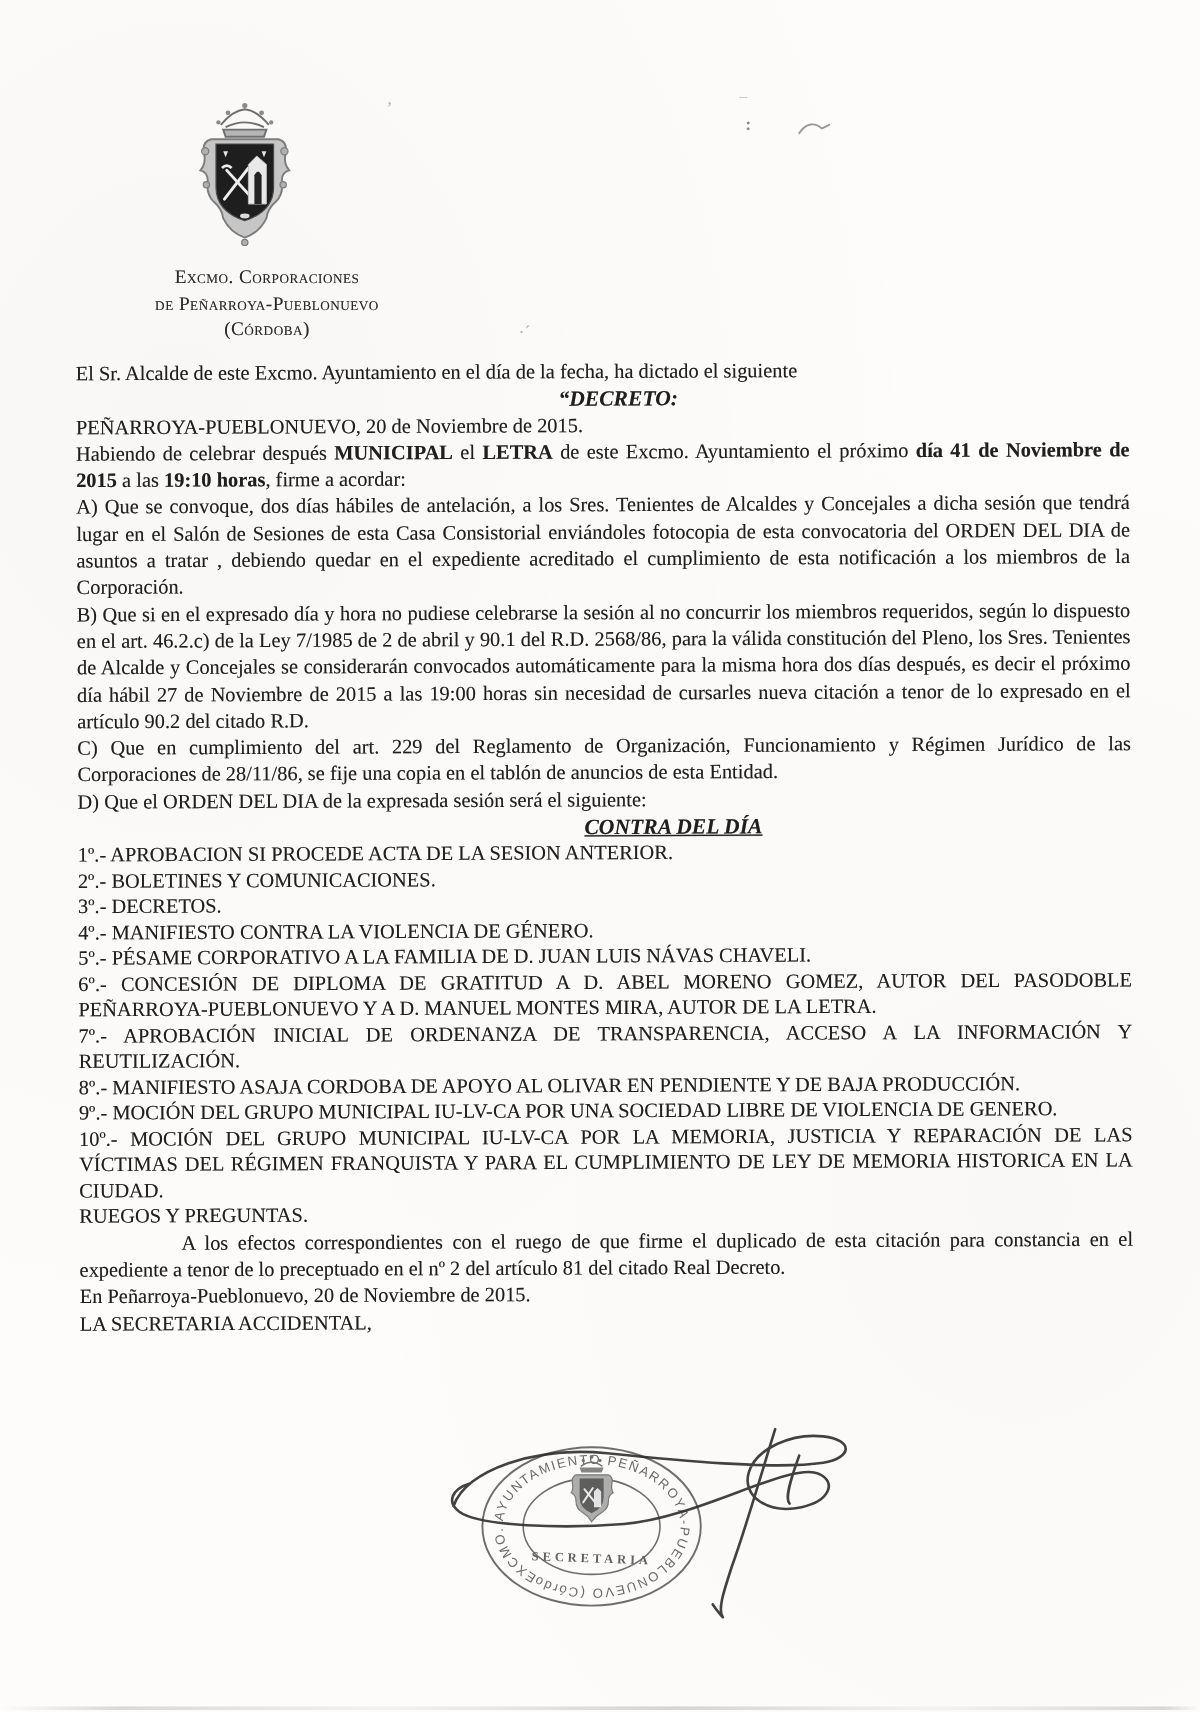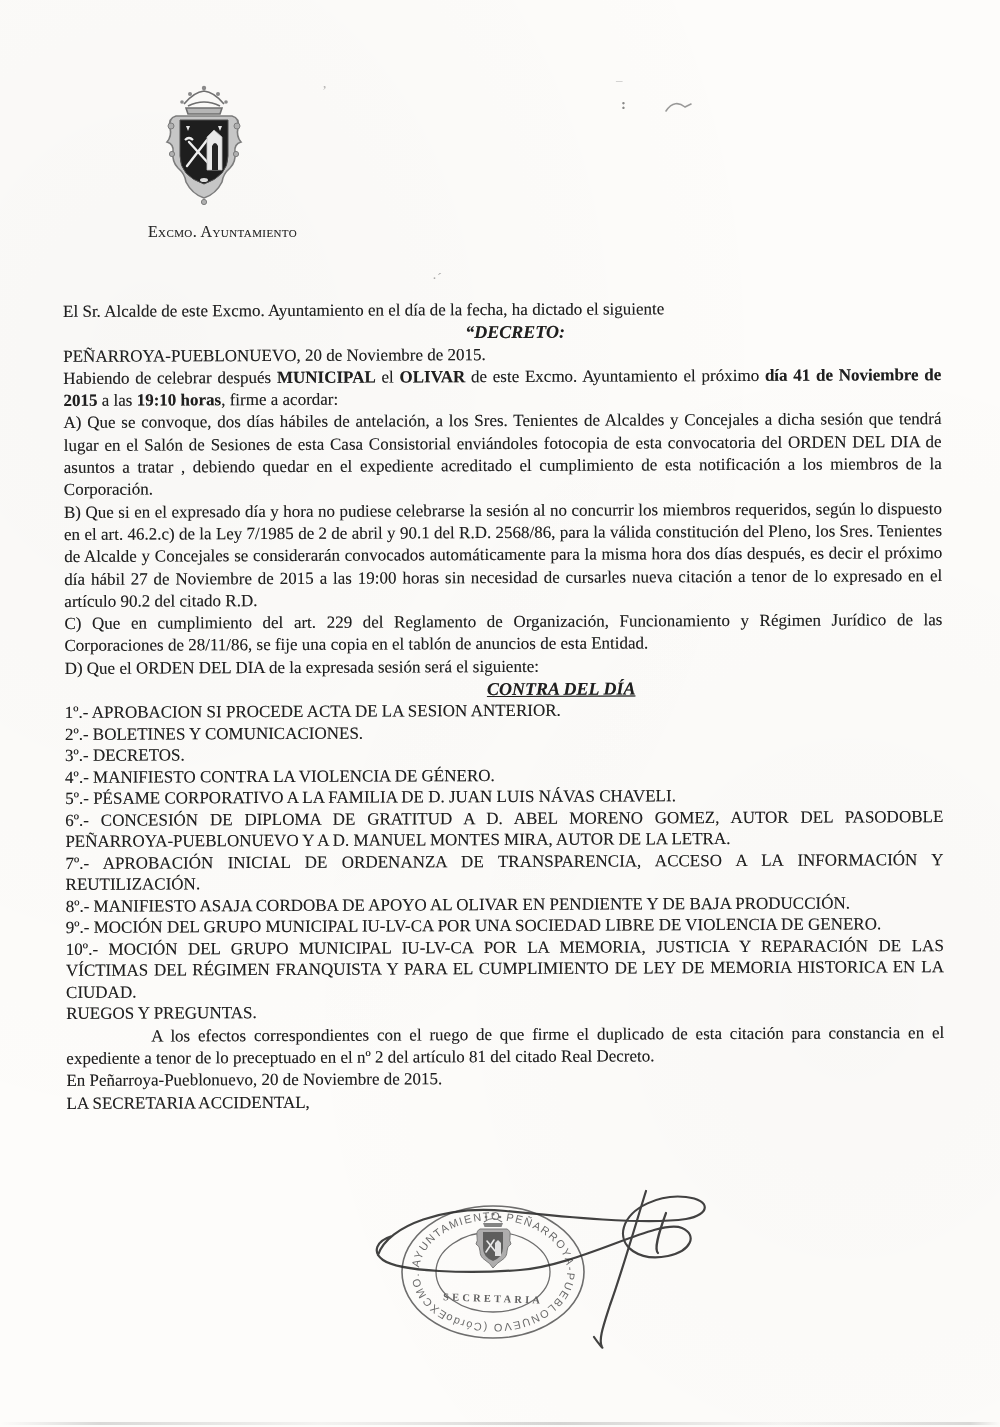--- a/index.html
+++ b/index.html
@@ -84,37 +84,39 @@
 
     <path d="M45 88 V55 l7 -7 l8 7 V88 z" fill="#e9e9e9" stroke="#bdbdbd" stroke-width="0.8"></path>
     <path d="M50 88 V64 q3 -6 6 0 V88 z" fill="#242424"></path>
 
     <path d="M24 44 l2 5 l2 -5 z" fill="#e6e6e6"></path>
     <path d="M56 44 l2 5 l2 -5 z" fill="#e6e6e6"></path>
     <ellipse cx="42" cy="98" rx="4" ry="2" fill="#dcdcdc"></ellipse>
   </svg>
 
   <div class="org">
-    <div>Excmo. Ayuntamiento</div>
+    <div>Excmo. Corporaciones</div>
+    <div>de Peñarroya-Pueblonuevo</div>
+    <div>(Córdoba)</div>
   </div>
 
   <div class="mark" style="left:616px;top:72px;font-size:13px;opacity:.35;">–</div>
   <div class="mark" style="left:621px;top:96px;font-weight:bold;">:</div>
   <svg style="position:absolute;left:664px;top:98px;width:32px;height:18px;opacity:.55;">
     <path d="M2 13 C8 4 15 4 21 9 L27 6" stroke="#4a4a4a" stroke-width="1.6" fill="none" stroke-linecap="round"></path>
   </svg>
   <div class="mark" style="left:322px;top:83px;opacity:.4;">’</div>
   <div class="mark" style="left:432px;top:270px;opacity:.45;">·´</div>
 
   <div class="textcol">
     <p class="indent14">El Sr. Alcalde de este Excmo. Ayuntamiento en el día de la fecha, ha dictado el siguiente</p>
     <p class="decree-head">“DECRETO:</p>
     <p class="indent14 gap16">PEÑARROYA-PUEBLONUEVO, 20 de Noviembre de 2015.</p>
 
-    <p class="indent14 just gap20"><span>Habiendo de celebrar después </span><b>MUNICIPAL</b><span>  el </span><b>OLIVAR</b><span> de este Excmo. Ayuntamiento el próximo </span><b>día 41 de Noviembre  de 2015</b><span> a las </span><b>19:10 horas</b><span>, firme a acordar:</span></p>
+    <p class="indent14 just gap20"><span>Habiendo de celebrar después </span><b>MUNICIPAL</b><span>  el </span><b>LETRA</b><span> de este Excmo. Ayuntamiento el próximo </span><b>día 41 de Noviembre  de 2015</b><span> a las </span><b>19:10 horas</b><span>, firme a acordar:</span></p>
 
     <p class="just">A) Que se convoque, dos días hábiles de antelación, a los Sres. Tenientes de Alcaldes y Concejales a dicha sesión que tendrá lugar en el Salón de Sesiones de esta Casa Consistorial enviándoles fotocopia de esta convocatoria del ORDEN DEL DIA de asuntos a tratar , debiendo quedar en el expediente acreditado el cumplimiento de esta notificación a los miembros de la Corporación.</p>
     <p class="just">B) Que si en el expresado día y hora no pudiese celebrarse la sesión al no concurrir los miembros requeridos, según lo dispuesto en el art. 46.2.c) de la Ley 7/1985 de 2 de abril y 90.1 del R.D. 2568/86, para la válida constitución del Pleno, los Sres. Tenientes de Alcalde y Concejales se considerarán convocados automáticamente para la misma hora dos días después, es decir el próximo día hábil 27 de Noviembre  de 2015 a las 19:00 horas sin necesidad de cursarles nueva citación a tenor de lo expresado en el artículo 90.2 del citado R.D.</p>
     <p class="just">C) Que en cumplimiento del art. 229 del Reglamento de Organización, Funcionamiento y Régimen Jurídico de las Corporaciones de 28/11/86, se fije una copia en el tablón de anuncios de esta Entidad.</p>
     <p>D) Que el ORDEN DEL DIA de la expresada sesión será el siguiente:</p>
 
     <p class="orden-title"><span>CONTRA DEL DÍA</span></p>
 
     <p class="orden-item">1º.- APROBACION SI PROCEDE ACTA DE LA SESION ANTERIOR.</p>
     <p class="orden-item">2º.- BOLETINES Y COMUNICACIONES.</p>

